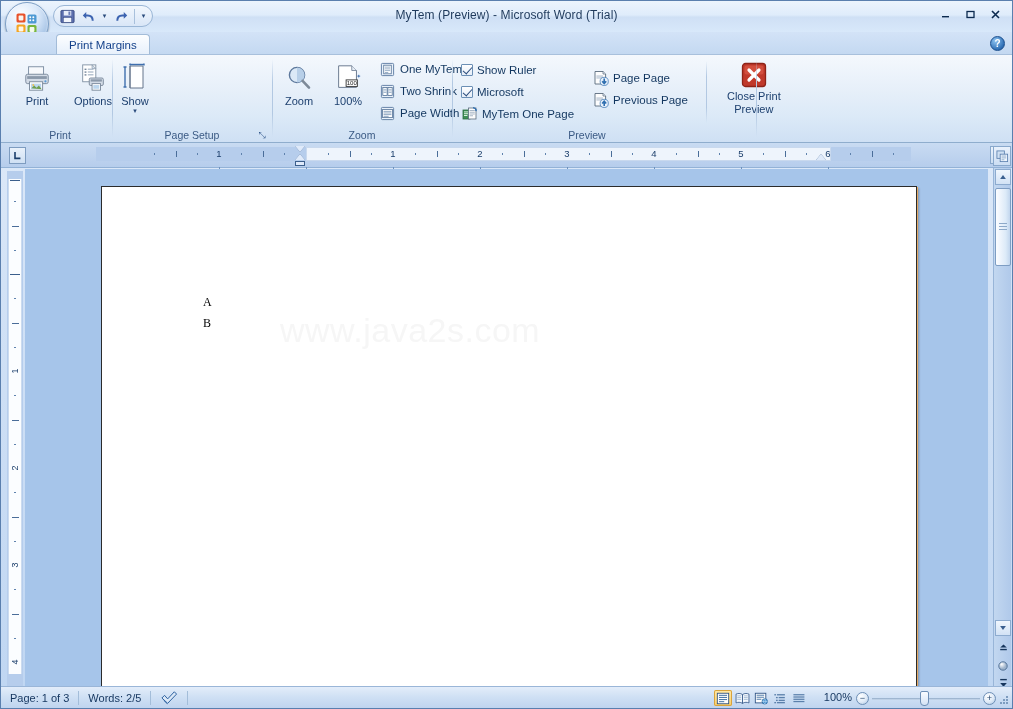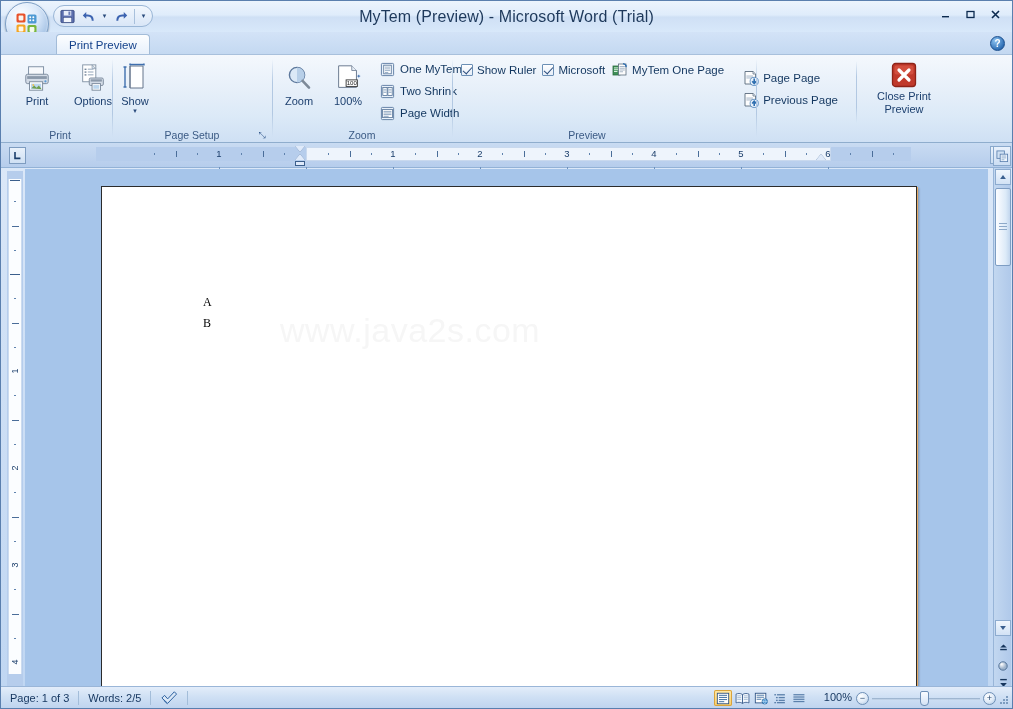--- a/index.html
+++ b/index.html
@@ -29,21 +29,21 @@
     position: absolute;
     left: 0; top: 0;
     width: 1011px; height: 31px;
     background: linear-gradient(to bottom, #ecf4fd 0%, #dfecfb 45%, #cfe0f5 52%, #d8e8fa 100%);
   }
   .title-text {
     position: absolute;
     left: 0; top: 7px;
     width: 1011px;
     text-align: center;
-    font-size: 16px;
+    font-size: 12px;
     color: #1e395b;
     letter-spacing: .1px;
   }
   .win-buttons {
     position: absolute;
     right: 6px; top: 5px;
     display: flex;
     gap: 4px;
     align-items: center;
   }
@@ -620,21 +620,21 @@
       <svg width="15" height="15" viewBox="0 0 16 16">
         <path d="M3.5 12.5c0-3.7 2.1-5.6 5.4-5.6h3.7" fill="none" stroke="#3c63b0" stroke-width="2.1"></path>
         <path d="M10.4 3.2 L14.1 6.9 L10.4 10.4 Z" fill="#3c63b0"></path>
       </svg>
     </div>
     <div class="qat-sep"></div>
     <div class="qat-caret">▾</div>
   </div>
 
   <div class="tabstrip">
-    <div class="tab">Print Preview</div>
+    <div class="tab">Print Margins</div>
     <div class="help-btn">?</div>
   </div>
 
   <div class="ribbon">
 
     <div class="group" style="left:6px; width:106px;">
       <div class="group-body" style="left:4px; gap:4px;">
         <div class="big-btn">
           <span class="ic">
             <svg width="30" height="30" viewBox="0 0 32 32">
@@ -775,21 +775,21 @@
           </div>
         </div>
       </div>
       <div class="group-label">Zoom</div>
     </div>
     <div class="group-div" style="left:451px;"></div>
 
     <div class="group" style="left:452px; width:300px;">
       <div class="group-body" style="left:6px; gap:0px;">
 
-        <div style="display:flex;flex-direction:row;margin-top:-1px;">
+        <div style="display:flex;flex-direction:column;margin-top:-1px;">
           <div class="small-btn">
             <span class="chk on"></span>
             <span class="lbl">Show Ruler</span>
           </div>
           <div class="small-btn">
             <span class="chk on"></span>
             <span class="lbl">Microsoft</span>
           </div>
           <div class="small-btn">
             <span class="ic">

